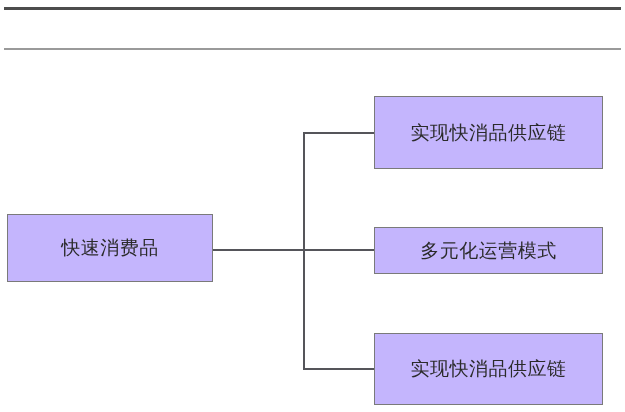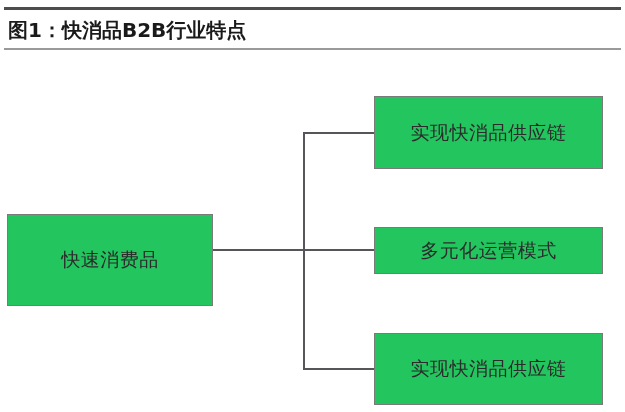--- a/index.html
+++ b/index.html
@@ -46,21 +46,21 @@
     font-weight: bold;
     color: #1a1a1a;
     letter-spacing: 0px;
     white-space: nowrap;
   }
 
   
   .node-box {
     position: absolute;
     box-sizing: border-box;
-    background: #22c55e;
+    background: #c4b5fd;
     border: 1px solid #7a7a7a;
     display: flex;
     flex-direction: column;
     align-items: center;
     justify-content: center;
     font-family: "DejaVu Serif", "Liberation Serif", serif;
     font-size: 19px;
     color: #2b2b2b;
     line-height: 1.45;
     text-align: center;
@@ -69,21 +69,21 @@
   }
   .node-box .line {
     display: block;
     white-space: nowrap;
   }
 
   #root-node {
     left: 7px;
     top: 214px;
     width: 206px;
-    height: 92px;
+    height: 68px;
     align-items: center;
   }
   #leaf-node-1 {
     left: 374px;
     top: 96px;
     width: 229px;
     height: 73px;
   }
   #leaf-node-2 {
     left: 374px;
@@ -118,21 +118,20 @@
   
   #conn-branch-3    { left: 303px; top: 368px; width: 72px; }
 </style>
 </head>
 <body>
 
 <div id="figure-root">
 
   <div class="header-rule-top"></div>
 
-  <div class="figure-title">图1：快消品B2B行业特点</div>
 
   <div class="header-rule-bottom"></div>
 
   <div class="connector h" id="conn-root-stem"></div>
   <div class="connector v" id="conn-trunk"></div>
   <div class="connector h" id="conn-branch-1"></div>
   <div class="connector h" id="conn-branch-2"></div>
   <div class="connector h" id="conn-branch-3"></div>
 
   <div class="node-box" id="root-node">

